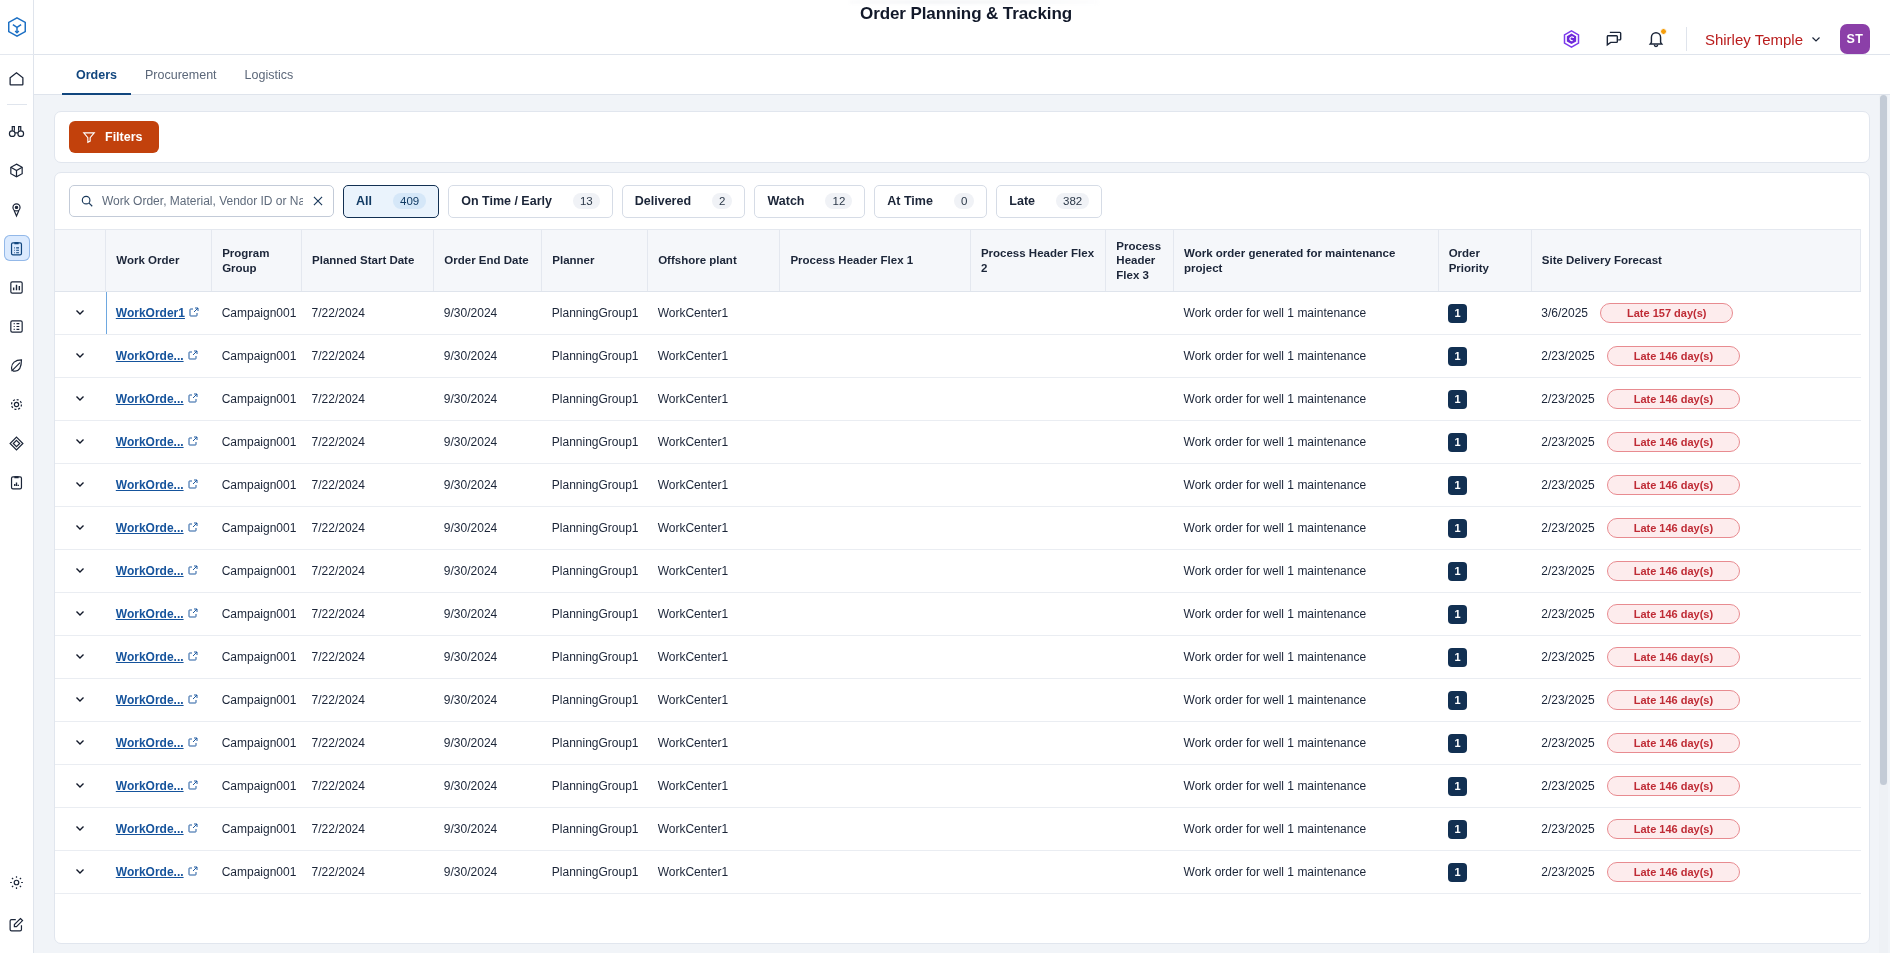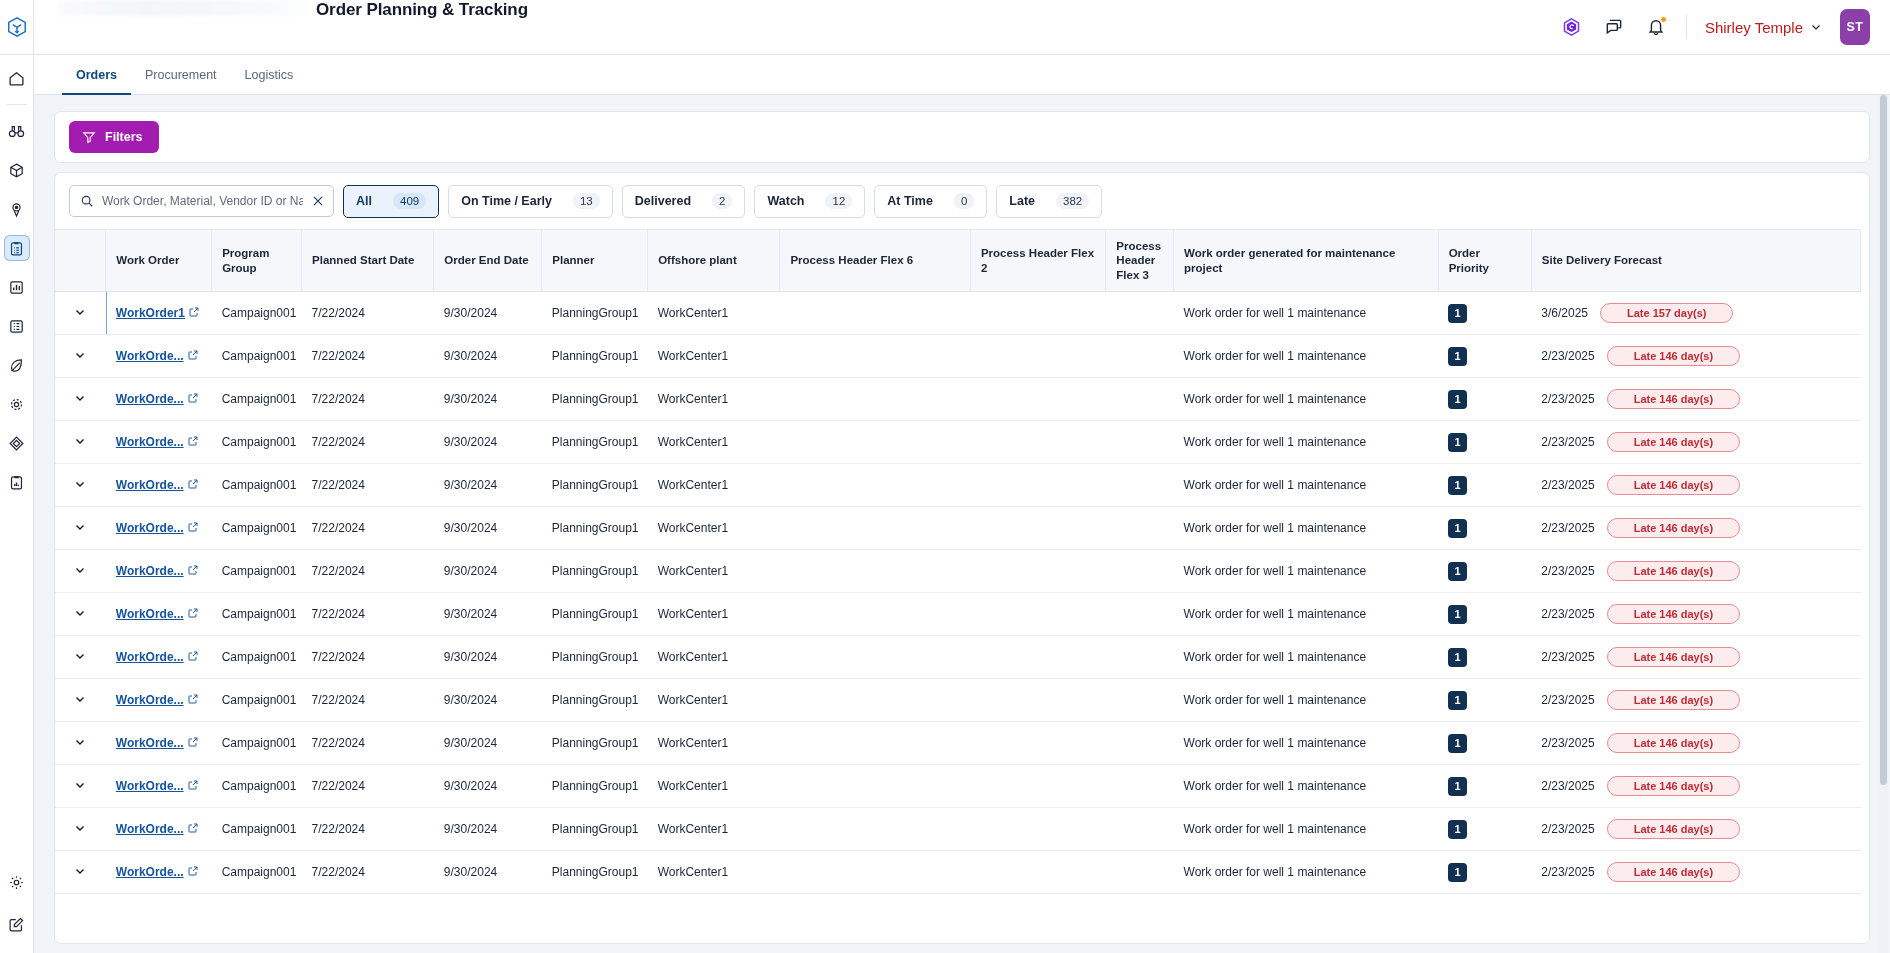--- a/index.html
+++ b/index.html
@@ -35,21 +35,21 @@
     margin-top: auto; padding-bottom: 16px;
     display: flex; flex-direction: column; align-items: center;
   }
   #rail .nav-bottom .rail-item { margin-bottom: 16px; }
   #rail .nav-bottom .rail-item:last-child { margin-bottom: 0; }
 
   
   #topbar {
     position: absolute; left: 34px; top: 0; width: 1856px; height: 55px;
     background: #ffffff; border-bottom: 1px solid #dfe4ec;
-    display: flex; z-index: 30;
+    display: flex; align-items: center; z-index: 30; flex-direction: column;
   }
   #redacted {
     width: 250px; height: 16px; margin-left: 24px; border-radius: 2px;
     background: linear-gradient(90deg,#fbfbfc 0%,#f4f5f7 35%,#f7f8f9 70%,#fdfdfe 100%);
     filter: blur(1.4px);
   }
   #app-title {
     font-size: 17px; font-weight: bold; color: #12192a; letter-spacing: -0.1px;
     margin-left: 8px;
   }
@@ -59,21 +59,21 @@
   .tb-icon { width: 24px; height: 24px; display: flex; align-items: center; justify-content: center;
              cursor: pointer; color: #1b2538; position: relative; }
   .bell-dot {
     position: absolute; top: 1px; right: 1px; width: 7px; height: 7px; border-radius: 50%;
     background: #f59e0b; border: 1.5px solid #fff;
   }
   .tb-div { width: 1px; height: 24px; background: #dfe4ec; }
   #user-menu { display: flex; align-items: center; gap: 7px; cursor: pointer; }
   #user-name { font-size: 15px; color: #b91c1c; font-weight: normal; }
   #avatar {
-    width: 30px; height: 36px; border-radius: 7px; background: #8b3fa8;
+    width: 30px; height: 30px; border-radius: 7px; background: #8b3fa8;
     color: #fff; font-size: 12.5px; font-weight: bold;
     display: flex; align-items: center; justify-content: center; letter-spacing: 0.4px;
     cursor: pointer;
   }
 
   
   #tabbar {
     position: absolute; left: 34px; top: 55px; width: 1856px; height: 40px;
     background: #ffffff; border-bottom: 1px solid #dfe4ec;
     display: flex; align-items: stretch; z-index: 29;
@@ -97,21 +97,21 @@
   
   #content { position: absolute; left: 34px; top: 95px; width: 1856px; height: 858px; }
 
   #filters-card {
     margin: 16px 20px 0 20px; height: 52px; background: #fff;
     border: 1px solid #e1e6ee; border-radius: 7px;
     display: flex; align-items: center; padding-left: 14px;
   }
   #filters-btn {
     display: flex; align-items: center; gap: 9px;
-    background: #a21caf; color: #fff; border: none; border-radius: 6px;
+    background: #c2410c; color: #fff; border: none; border-radius: 6px;
     height: 32px; padding: 0 16px 0 13px; font-size: 12.5px; font-weight: bold;
     font-family: "Liberation Sans", sans-serif; cursor: pointer;
   }
 
   #table-card {
     margin: 9px 20px 0 20px; background: #fff;
     border: 1px solid #e1e6ee; border-radius: 7px;
     height: 772px; position: relative; overflow: hidden;
   }
 
@@ -426,21 +426,21 @@
         </colgroup>
         <thead>
           <tr>
             <th class="col-exp"></th>
             <th>Work Order</th>
             <th>Program Group</th>
             <th>Planned Start Date</th>
             <th>Order End Date</th>
             <th>Planner</th>
             <th>Offshore plant</th>
-            <th>Process Header Flex 6</th>
+            <th>Process Header Flex 1</th>
             <th>Process Header Flex 2</th>
             <th>Process Header Flex 3</th>
             <th>Work order generated for maintenance project</th>
             <th>Order Priority</th>
             <th>Site Delivery Forecast</th>
           </tr>
         </thead>
         <tbody id="tbody">
             <tr>
               <td class="chev-cell"><span class="row-chev">

